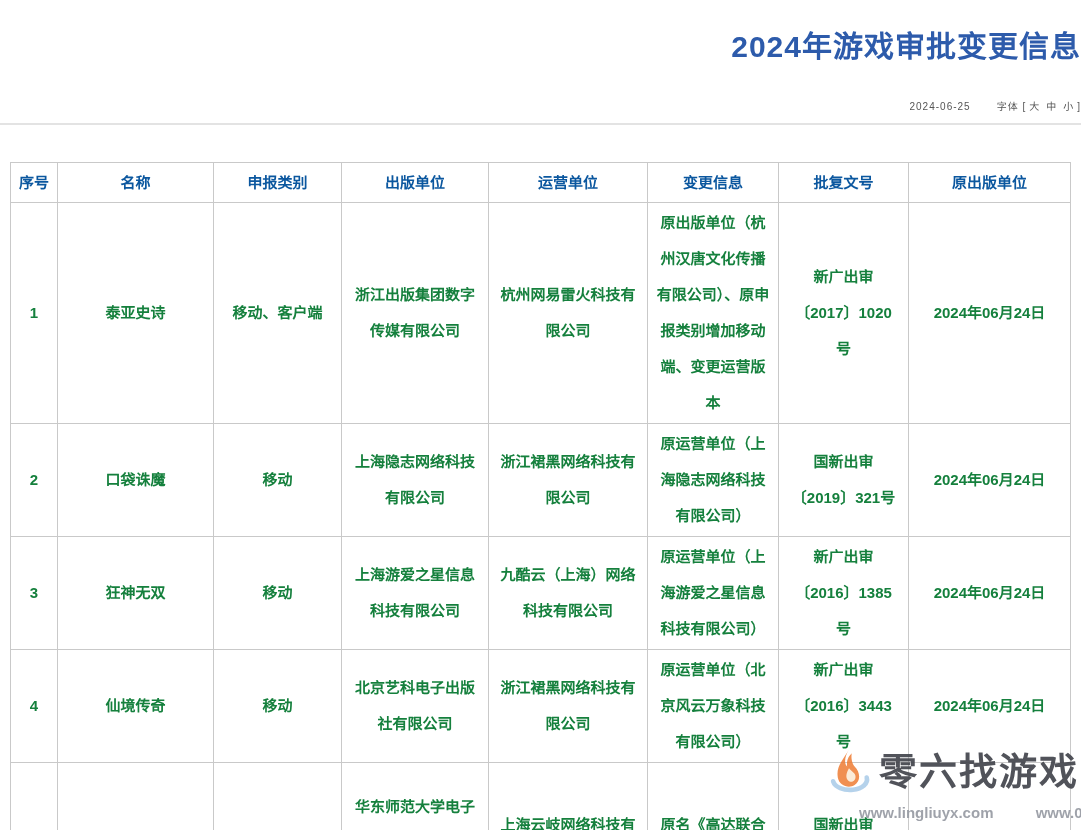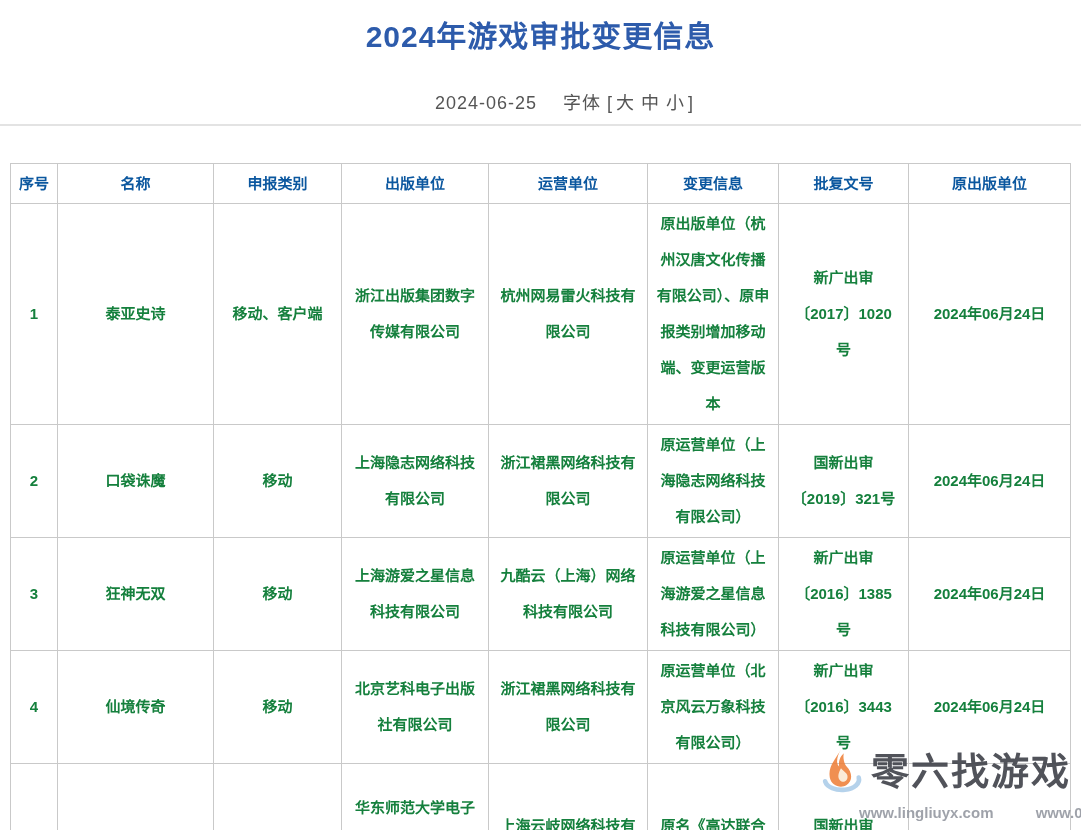--- a/index.html
+++ b/index.html
@@ -5,31 +5,31 @@
   html, body {
     margin: 0;
     padding: 0;
     background: #ffffff;
     width: 1081px;
     height: 830px;
     overflow: hidden;
     font-family: "Liberation Sans", "DejaVu Sans", sans-serif;
     position: relative;
   }
-  .page-header { text-align: center; padding-top: 12px; }
+  .page-header { text-align: right; padding-top: 22px; }
   .page-title {
     margin: 0;
     font-size: 30px;
     font-weight: 700;
     color: #2d5bab;
     letter-spacing: 1px;
   }
   .sub-line {
     margin-top: 32px;
-    font-size: 18px;
+    font-size: 10px;
     color: #555555;
     letter-spacing: 1px;
     margin-left: 48px;
   }
   .sub-date { margin-right: 26px; }
   .font-size-links { color: #555555; }
   .font-size-option { cursor: pointer; margin: 0 3px; }
   .rule {
     margin-top: 10px;
     border: none;
@@ -76,21 +76,21 @@
     top: 744px;
     right: 10px;
     width: 250px;
     z-index: 5;
     text-align: right;
     pointer-events: none;
   }
   .watermark-top {
     display: flex;
     align-items: center;
-    justify-content: flex-end;
+    justify-content: flex-start;
   }
   .watermark-logo { width: 56px; height: 56px; margin-right: 2px; opacity: 0.85; flex: none; }
   .watermark-text {
     font-size: 38px;
     font-weight: 700;
     color: #43454d;
     opacity: 0.92;
     letter-spacing: 2px;
     line-height: 1;
     white-space: nowrap;

